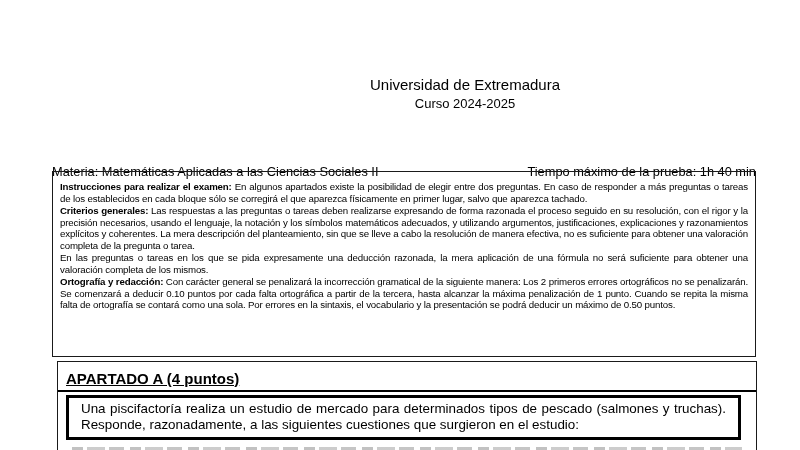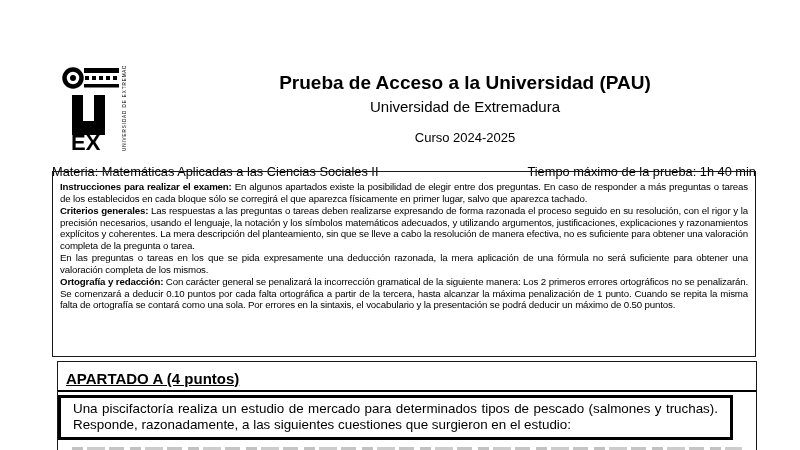--- a/index.html
+++ b/index.html
@@ -6,21 +6,21 @@
   .page{
     position:relative;width:800px;height:450px;background:#ffffff;
     font-family:"Liberation Sans",sans-serif;color:#000;overflow:hidden;
   }
   
   .logo{position:absolute;left:62px;top:66px;width:80px;height:86px;}
   
   .titles{position:absolute;left:150px;top:72px;width:630px;text-align:center;}
   .main-title{font-size:19px;font-weight:bold;line-height:22px;margin:0;}
   .sub-title{font-size:15px;line-height:18px;margin-top:4px;}
-  .course-line{font-size:13px;line-height:15px;margin-top:14px;}
+  .course-line{font-size:13px;line-height:15px;margin-top:2px;}
   
   .meta-row{
     position:absolute;left:52px;top:164px;width:704px;display:flex;
     justify-content:space-between;font-size:12.8px;line-height:15px;
   }
   
   .instructions{
     position:absolute;left:52px;top:171px;width:704px;height:186px;
     box-sizing:border-box;border:1px solid #1a1a1a;
     padding:9px 7px 0 7px;
@@ -31,62 +31,40 @@
   
   .section{
     position:absolute;left:57px;top:361px;width:700px;height:95px;
     box-sizing:border-box;border:1px solid #1a1a1a;border-bottom:none;
   }
   .section-heading-wrap{
     padding:9px 8px 3px 8px;border-bottom:2px solid #000;text-decoration:underline;
   }
   .section-heading{font-size:15px;font-weight:bold;margin:0;line-height:16px;}
   .question-box{
-    box-sizing:border-box;margin:3px 0 0 0;width:675px;
+    box-sizing:border-box;margin:3px 0 0 8px;width:675px;
     border:3px solid #000;padding:3px 12px 5px 12px;
     font-size:13.4px;line-height:15.5px;text-align:justify;
   }
   .question-box p{margin:0;}
   .clipped-line{
     height:4px;margin:7px 14px 0 14px;opacity:.55;
     background:repeating-linear-gradient(90deg,
       #8f8f8f 0 11px,#ffffff 11px 15px,
       #a3a3a3 15px 33px,#ffffff 33px 37px,
       #969696 37px 52px,#ffffff 52px 58px);
   }
 </style>
 </head>
 <body>
 
 <div class="page">
 
-  <div class="logo">
-    <svg width="80" height="86" viewBox="0 0 80 86" xmlns="http://www.w3.org/2000/svg">
-
-      <circle cx="11" cy="12" r="8.5" fill="none" stroke="#000" stroke-width="4.5"></circle>
-      <circle cx="11" cy="12" r="3" fill="#000"></circle>
-
-      <rect x="22" y="2" width="35" height="5" fill="#000"></rect>
-      <rect x="23" y="10" width="4" height="4" fill="#000"></rect>
-      <rect x="30" y="10" width="4" height="4" fill="#000"></rect>
-      <rect x="37" y="10" width="4" height="4" fill="#000"></rect>
-      <rect x="44" y="10" width="4" height="4" fill="#000"></rect>
-      <rect x="51" y="10" width="4" height="4" fill="#000"></rect>
-      <rect x="22" y="18" width="35" height="3.5" fill="#000"></rect>
-
-      <path d="M10 29 h11 v26 h11 v-26 h11 v40 h-33 z" fill="#000"></path>
-
-      <text x="9" y="84" font-family="Liberation Sans, sans-serif" font-size="22" font-weight="bold" fill="#000">EX</text>
-
-      <text transform="translate(64 85) rotate(-90)" font-family="Liberation Sans, sans-serif" font-size="4.6" letter-spacing="0.9" fill="#000">UNIVERSIDAD DE EXTREMADURA</text>
-    </svg>
-  </div>
 
   <div class="titles">
-    <div class="main-title">Prueba de Acceso a la Universidad (PAU)</div>
     <div class="sub-title">Universidad de Extremadura</div>
     <div class="course-line">Curso 2024-2025</div>
   </div>
 
   <div class="meta-row">
     <span>Materia: Matemáticas Aplicadas a las Ciencias Sociales II</span>
     <span>Tiempo máximo de la prueba: 1h 40 min</span>
   </div>
 
   <div class="instructions">

